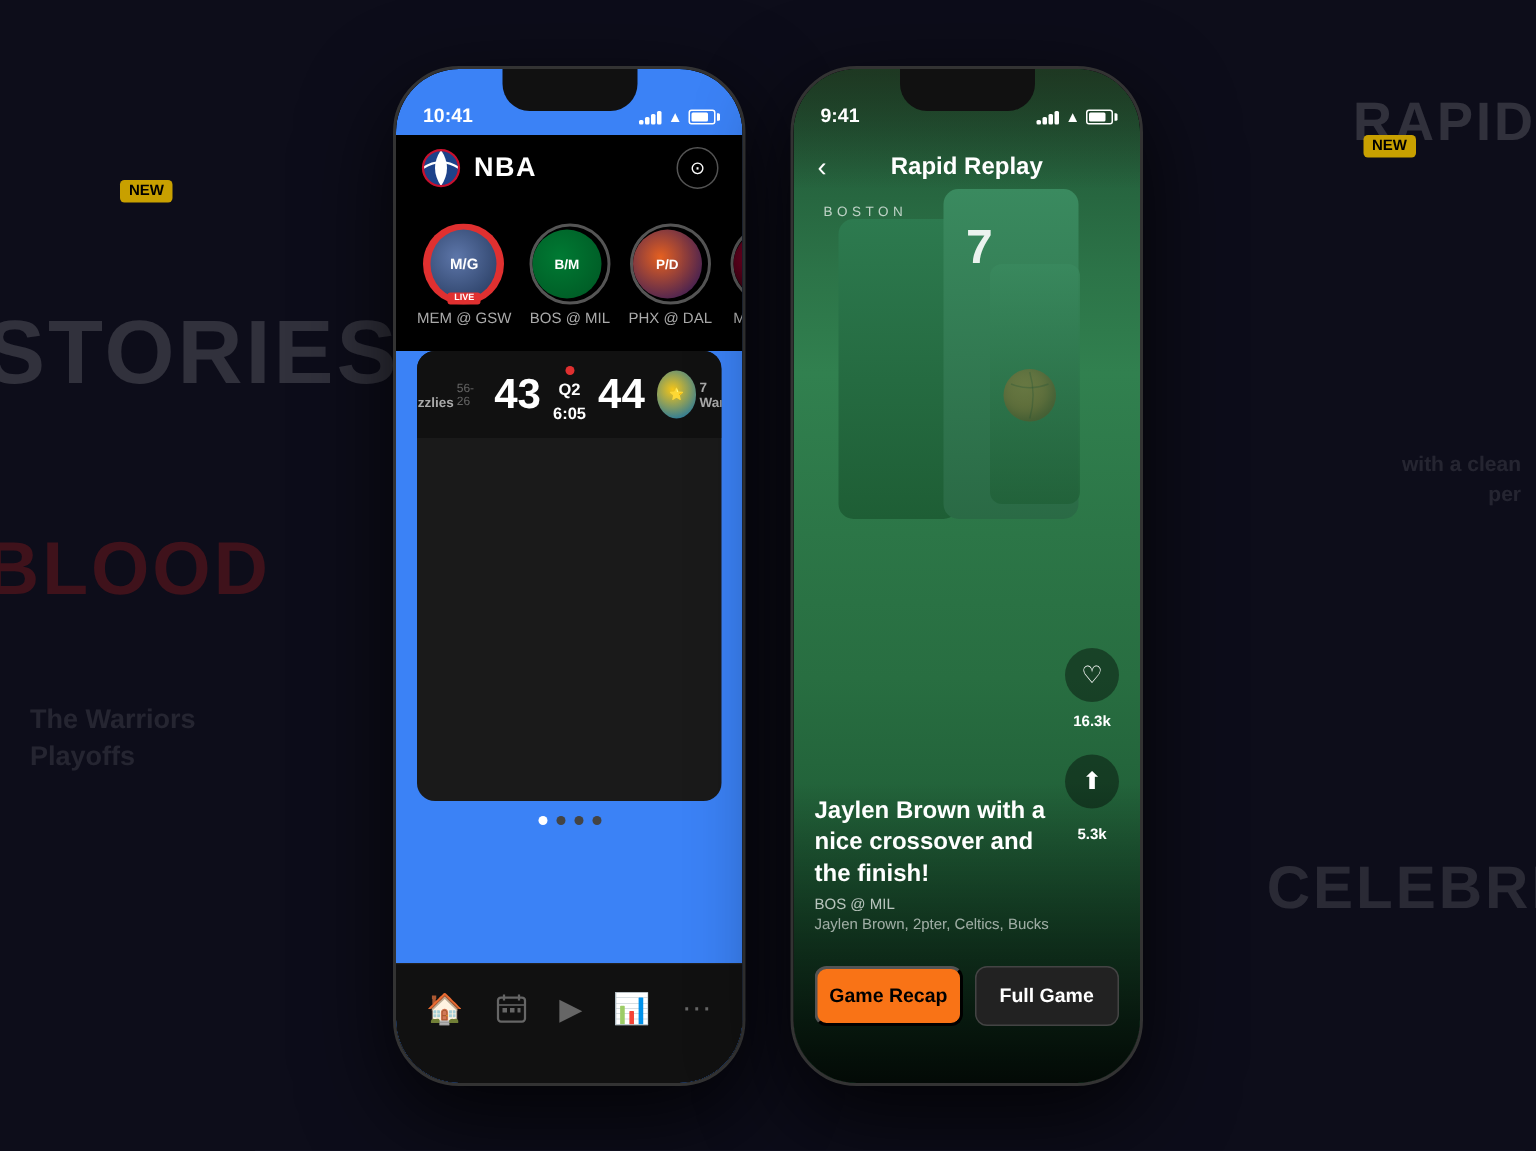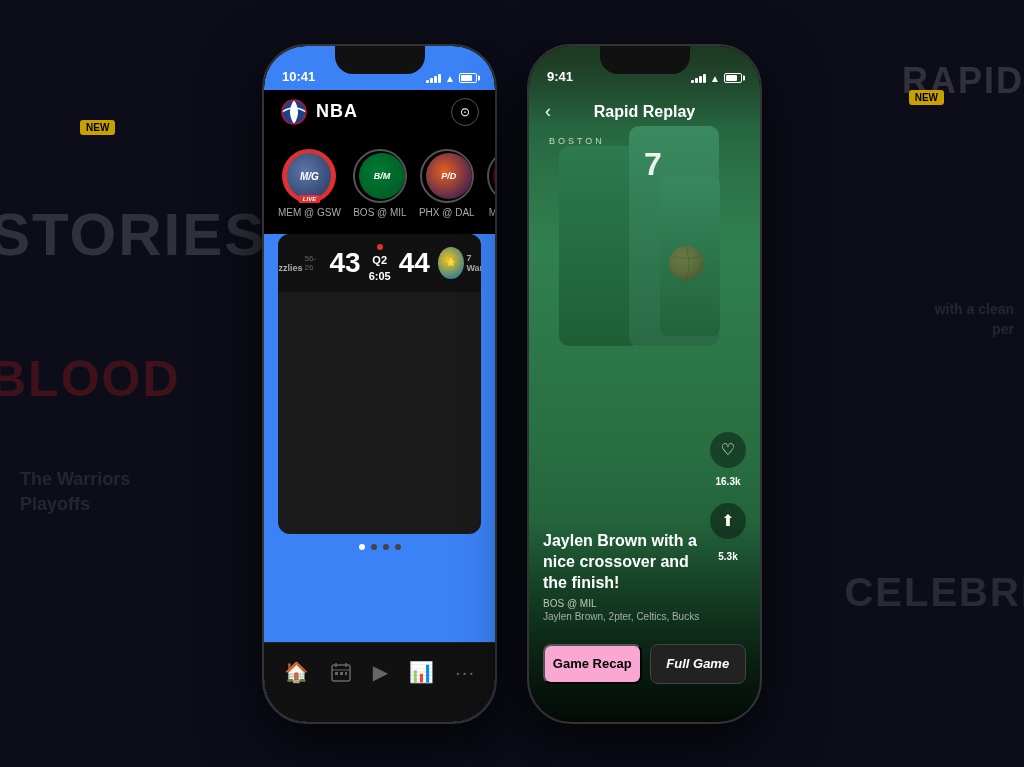--- a/index.html
+++ b/index.html
@@ -228,22 +228,21 @@
     }
 
     .story-circle {
       width: 54px;
       height: 54px;
       border-radius: 50%;
       border: 2px solid transparent;
       position: relative;
       display: flex;
       align-items: center;
-      justify-content: flex-end;
-      font-style: italic;
+      justify-content: flex-start;
     }
 
     .story-inner {
       width: 46px;
       height: 46px;
       border-radius: 50%;
       overflow: hidden;
       display: flex;
       align-items: center;
       justify-content: center;
@@ -638,29 +637,28 @@
       border-radius: 8px;
       display: flex;
       align-items: center;
       justify-content: center;
       font-size: 13px;
       font-weight: 700;
       cursor: pointer;
     }
 
     .replay-btn-outline {
-      background: #f9a8d4;
+      background: #f97316;
       color: black;
     }
 
     .replay-btn-fill {
       background: #222;
       color: white;
       border: 1px solid #444;
-      font-style: italic;
     }
 
     
     .nba-svg {
       width: 28px;
       height: 28px;
     }
 
     
     .mem-circle { background: radial-gradient(circle at 40% 40%, #5d76a9 0%, #23375b 100%); }

